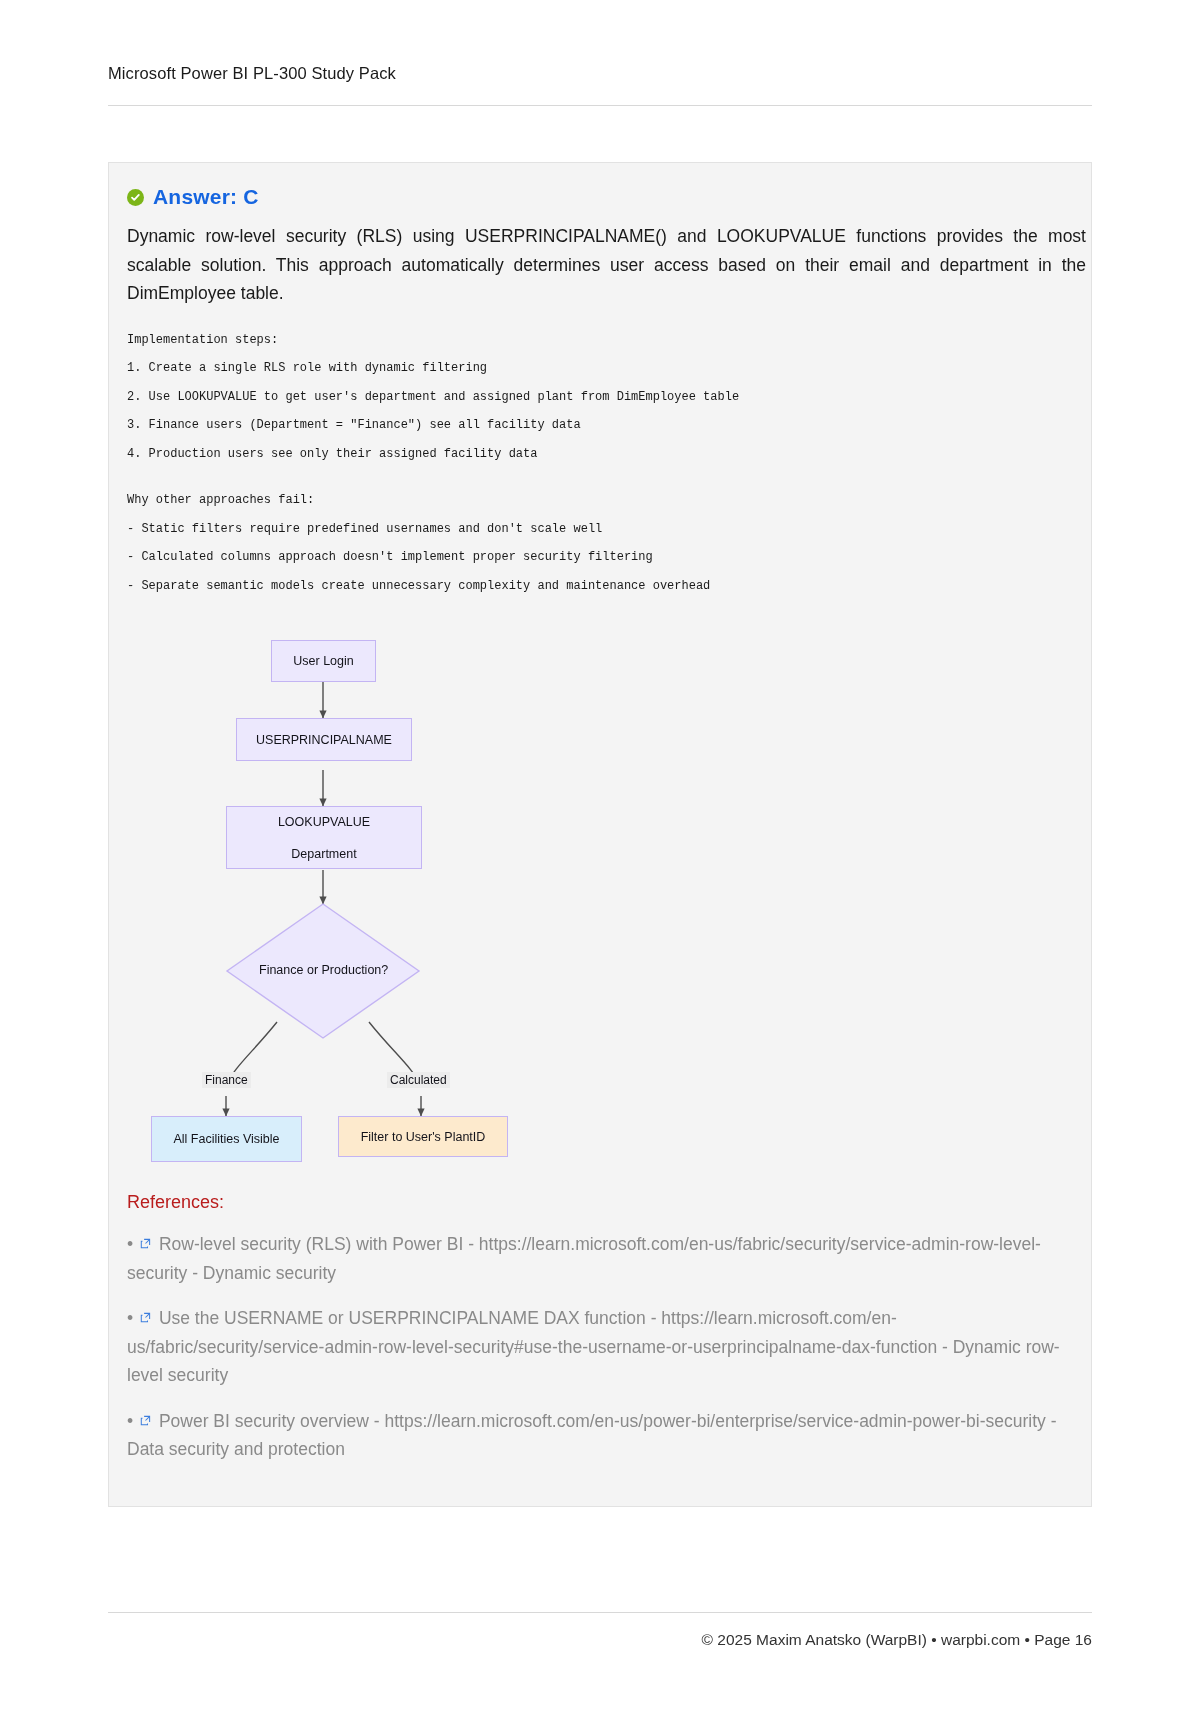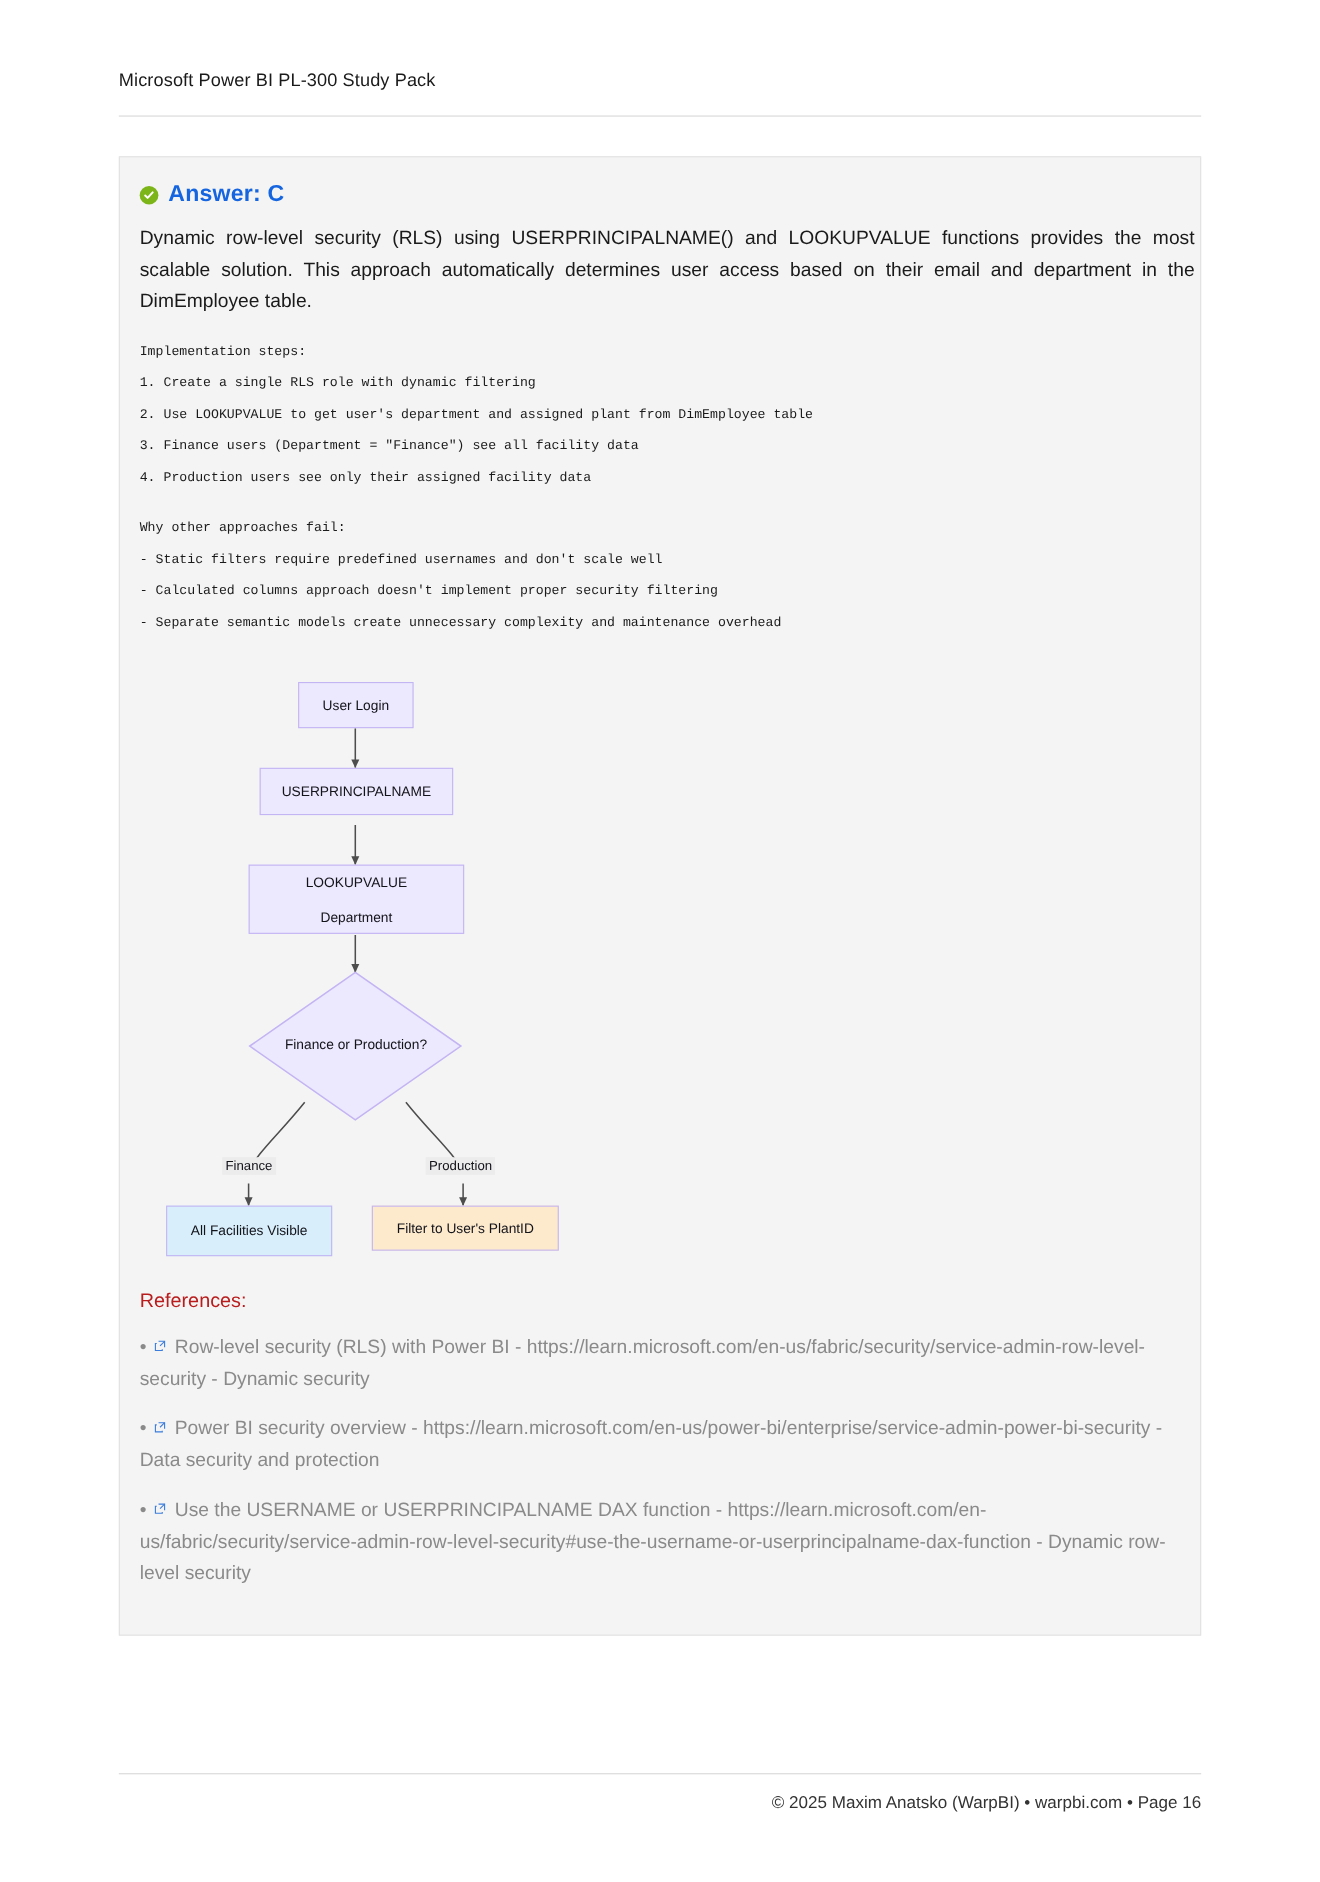--- a/index.html
+++ b/index.html
@@ -30,21 +30,21 @@
     color: #1a1a1a;
     letter-spacing: 0.1px;
   }
   .header-rule {
     margin-top: 22px;
     border-bottom: 1px solid #d8d8d8;
   }
 
   
   .answer-card {
-    margin-top: 36px;
+    margin-top: 56px;
     background: #f4f4f4;
     border: 1px solid #e2e2e2;
     box-sizing: border-box;
     padding: 22px 5px 26px 18px;
   }
   .answer-head {
     display: flex;
     align-items: center;
     gap: 9px;
     margin-bottom: 13px;
@@ -238,21 +238,21 @@
 
       <div class="node node-proc" style="left:99px; top:184px; width:196px; height:63px;gap:16px;">
         <span>LOOKUPVALUE</span>
         <span>Department</span>
       </div>
 
       <div class="diamond-label" style="left:132px; top:341px;">Finance or Production?</div>
 
       <div class="edge-label" style="left:75px; top:450px;">Finance</div>
 
-      <div class="edge-label" style="left:260px; top:450px;">Production</div>
+      <div class="edge-label" style="left:260px; top:450px;">Calculated</div>
 
       <div class="node node-blue" style="left:24px; top:494px; width:151px; height:46px;">
         <span>All Facilities Visible</span>
       </div>
 
       <div class="node node-peach" style="left:211px; top:494px; width:170px; height:41px;">
         <span>Filter to User's PlantID</span>
       </div>
 
     </div>
@@ -273,33 +273,33 @@
 
     <div class="ref-item">
       <span class="ref-bullet">•</span>
       <span class="ext-icon">
         <svg width="11" height="11" viewBox="0 0 12 12">
           <path d="M4.5 1.5 H10.5 V7.5" fill="none" stroke="#3b7ddd" stroke-width="1.1"></path>
           <path d="M10.5 1.5 L6 6" fill="none" stroke="#3b7ddd" stroke-width="1.1"></path>
           <path d="M8.2 9.4 V10.6 H1.4 V3.6 H2.7" fill="none" stroke="#3b7ddd" stroke-width="1.1"></path>
         </svg>
       </span>
-      <span>Power BI security overview - https://learn.microsoft.com/en-us/power-bi/enterprise/service-admin-power-bi-security - Data security and protection</span>
+      <span>Use the USERNAME or USERPRINCIPALNAME DAX function - https://learn.microsoft.com/en-us/fabric/security/service-admin-row-level-security#use-the-username-or-userprincipalname-dax-function - Dynamic row-level security</span>
     </div>
 
     <div class="ref-item">
       <span class="ref-bullet">•</span>
       <span class="ext-icon">
         <svg width="11" height="11" viewBox="0 0 12 12">
           <path d="M4.5 1.5 H10.5 V7.5" fill="none" stroke="#3b7ddd" stroke-width="1.1"></path>
           <path d="M10.5 1.5 L6 6" fill="none" stroke="#3b7ddd" stroke-width="1.1"></path>
           <path d="M8.2 9.4 V10.6 H1.4 V3.6 H2.7" fill="none" stroke="#3b7ddd" stroke-width="1.1"></path>
         </svg>
       </span>
-      <span>Use the USERNAME or USERPRINCIPALNAME DAX function - https://learn.microsoft.com/en-us/fabric/security/service-admin-row-level-security#use-the-username-or-userprincipalname-dax-function - Dynamic row-level security</span>
+      <span>Power BI security overview - https://learn.microsoft.com/en-us/power-bi/enterprise/service-admin-power-bi-security - Data security and protection</span>
     </div>
 
   </div>
 
   <div class="footer-wrap">
     <div class="footer-rule"></div>
     <div class="footer-text">© 2025 Maxim Anatsko (WarpBI) • warpbi.com • Page 16</div>
   </div>
 
 </div>

